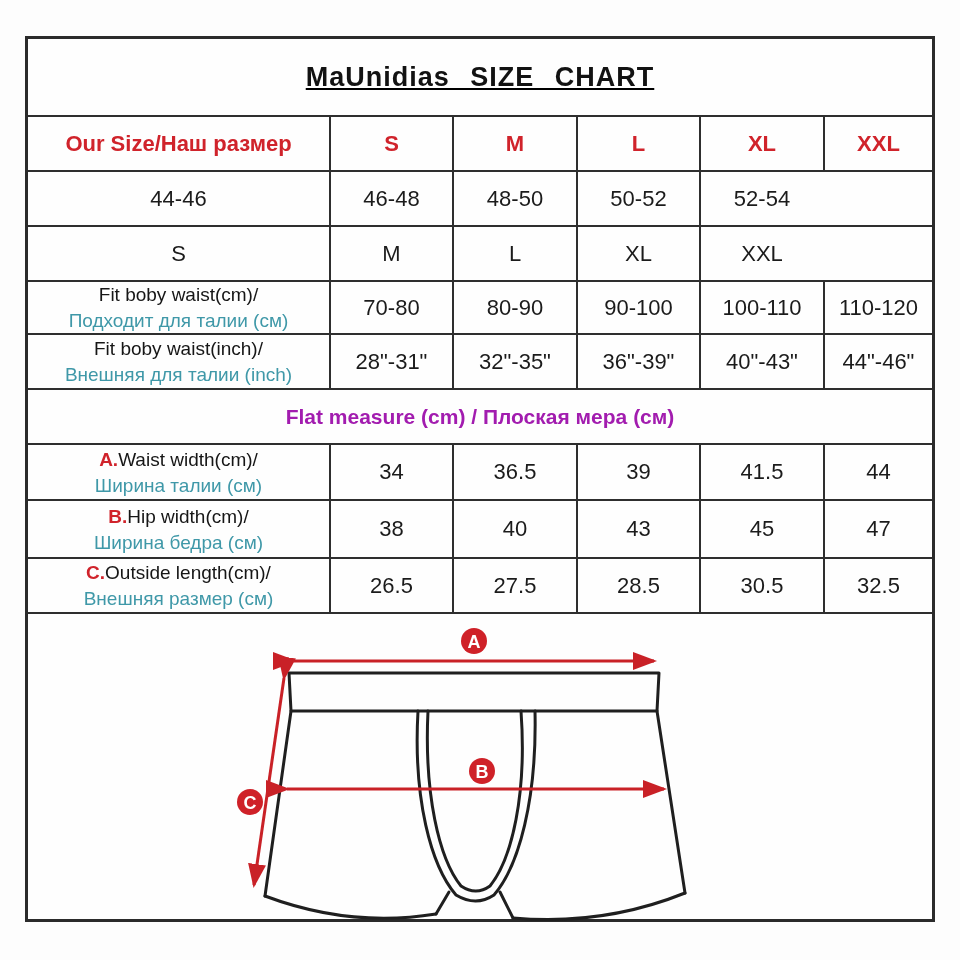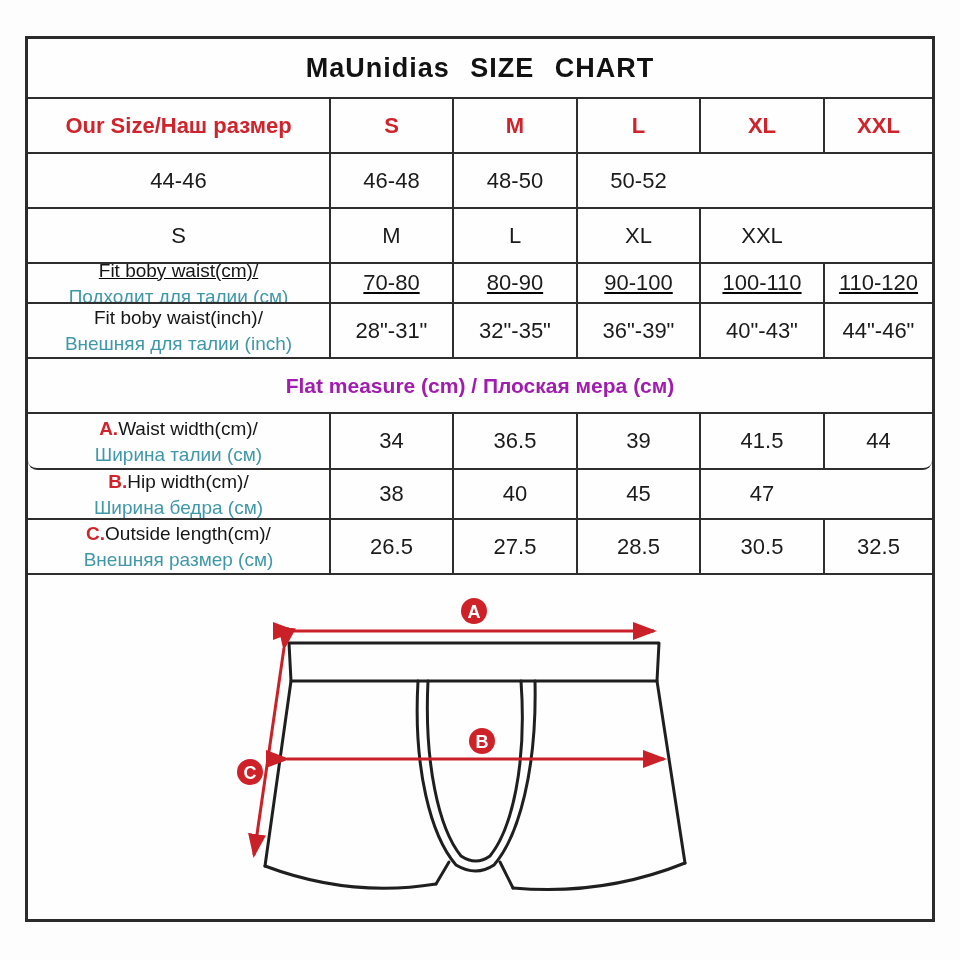--- a/index.html
+++ b/index.html
@@ -41,23 +41,24 @@
   .cell {
     display: flex;
     flex-direction: column;
     align-items: center;
     justify-content: center;
     text-align: center;
     overflow: hidden;
   }
   .cell + .cell { border-left: 2px solid #2e2e2e; }
   .title-row {
-    height: 60px;
+    height: 78px;
     justify-content: center;
     align-items: center;
+    text-decoration: underline;
   }
   .title {
     font-size: 27px;
     font-weight: bold;
     color: #121212;
     letter-spacing: 1px;
     word-spacing: 12px;
   }
   .header-row { height: 55px; }
   .hdr {
@@ -89,23 +90,23 @@
     height: 55px;
     justify-content: center;
     align-items: center;
   }
   .flat-title {
     font-size: 21px;
     font-weight: bold;
     color: #a21caf;
   }
   .h55 { height: 55px; }
-  .h54 { height: 40px; text-decoration: underline; }
-  .h56 { height: 56px; border-radius: 9px; }
-  .h50 { height: 50px; }
+  .h54 { height: 53px; }
+  .h56 { height: 56px; }
+  .h50 { height: 58px; }
   .diagram-row {
     flex: 1 1 auto;
     border-bottom: none;
     position: relative;
   }
   .diagram-row svg {
     display: block;
     width: 100%;
     height: 100%;
   }
@@ -127,20 +128,21 @@
       <div class="cell hdr">L</div>
       <div class="cell hdr">XL</div>
       <div class="cell hdr">XXL</div>
     </div>
 
     <div class="row grid h55">
       <div class="cell val">44-46</div>
       <div class="cell val">46-48</div>
       <div class="cell val">48-50</div>
       <div class="cell val">50-52</div>
+      <div class="cell val">52-54</div>
     </div>
 
     <div class="row grid h55">
       <div class="cell val">S</div>
       <div class="cell val">M</div>
       <div class="cell val">L</div>
       <div class="cell val">XL</div>
       <div class="cell val">XXL</div>
     </div>
 
@@ -184,20 +186,21 @@
       <div class="cell val">44</div>
     </div>
 
     <div class="row grid h50">
       <div class="cell">
         <div class="lbl-en"><span class="letter">B.</span><span>Hip width(cm)/</span></div>
         <div class="lbl-ru">Ширина бедра (см)</div>
       </div>
       <div class="cell val">38</div>
       <div class="cell val">40</div>
+      <div class="cell val">43</div>
       <div class="cell val">45</div>
       <div class="cell val">47</div>
     </div>
 
     <div class="row grid h55">
       <div class="cell">
         <div class="lbl-en"><span class="letter">C.</span><span>Outside length(cm)/</span></div>
         <div class="lbl-ru">Внешняя размер (см)</div>
       </div>
       <div class="cell val">26.5</div>

